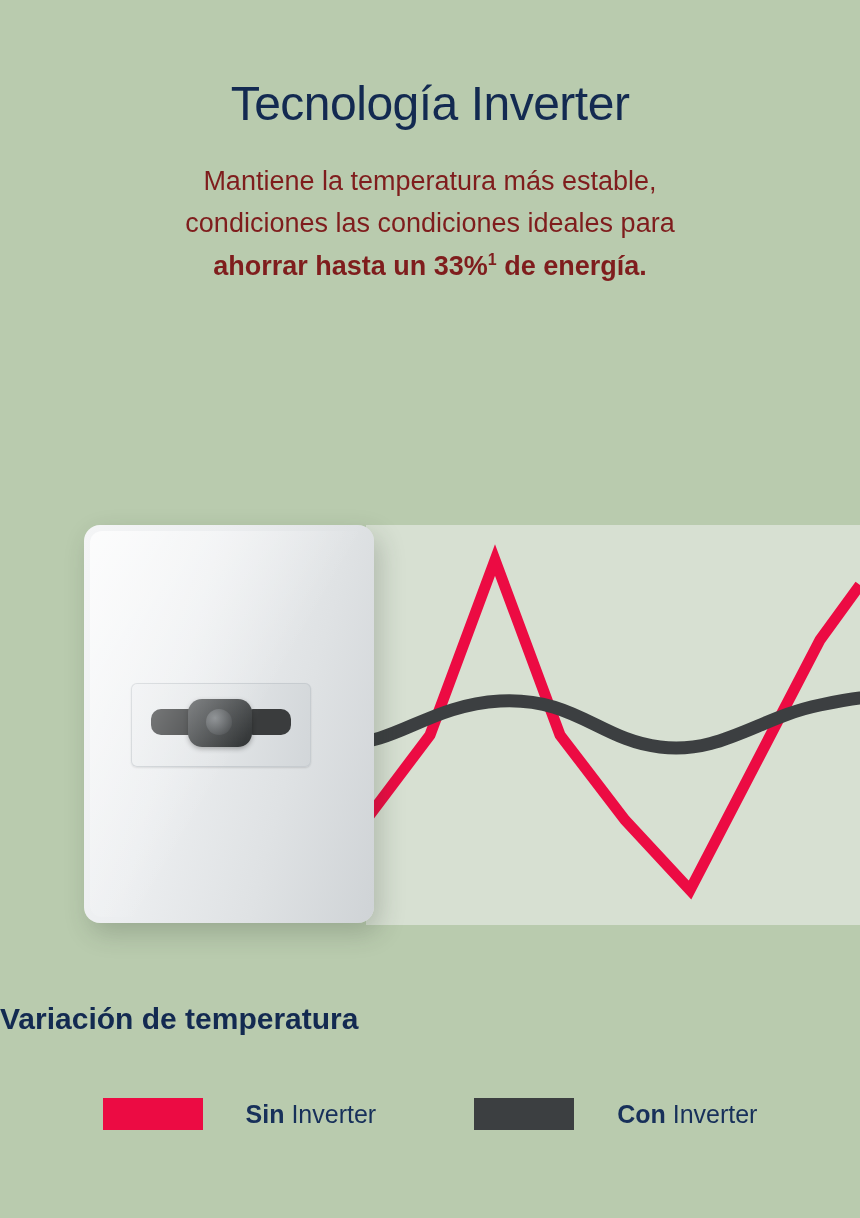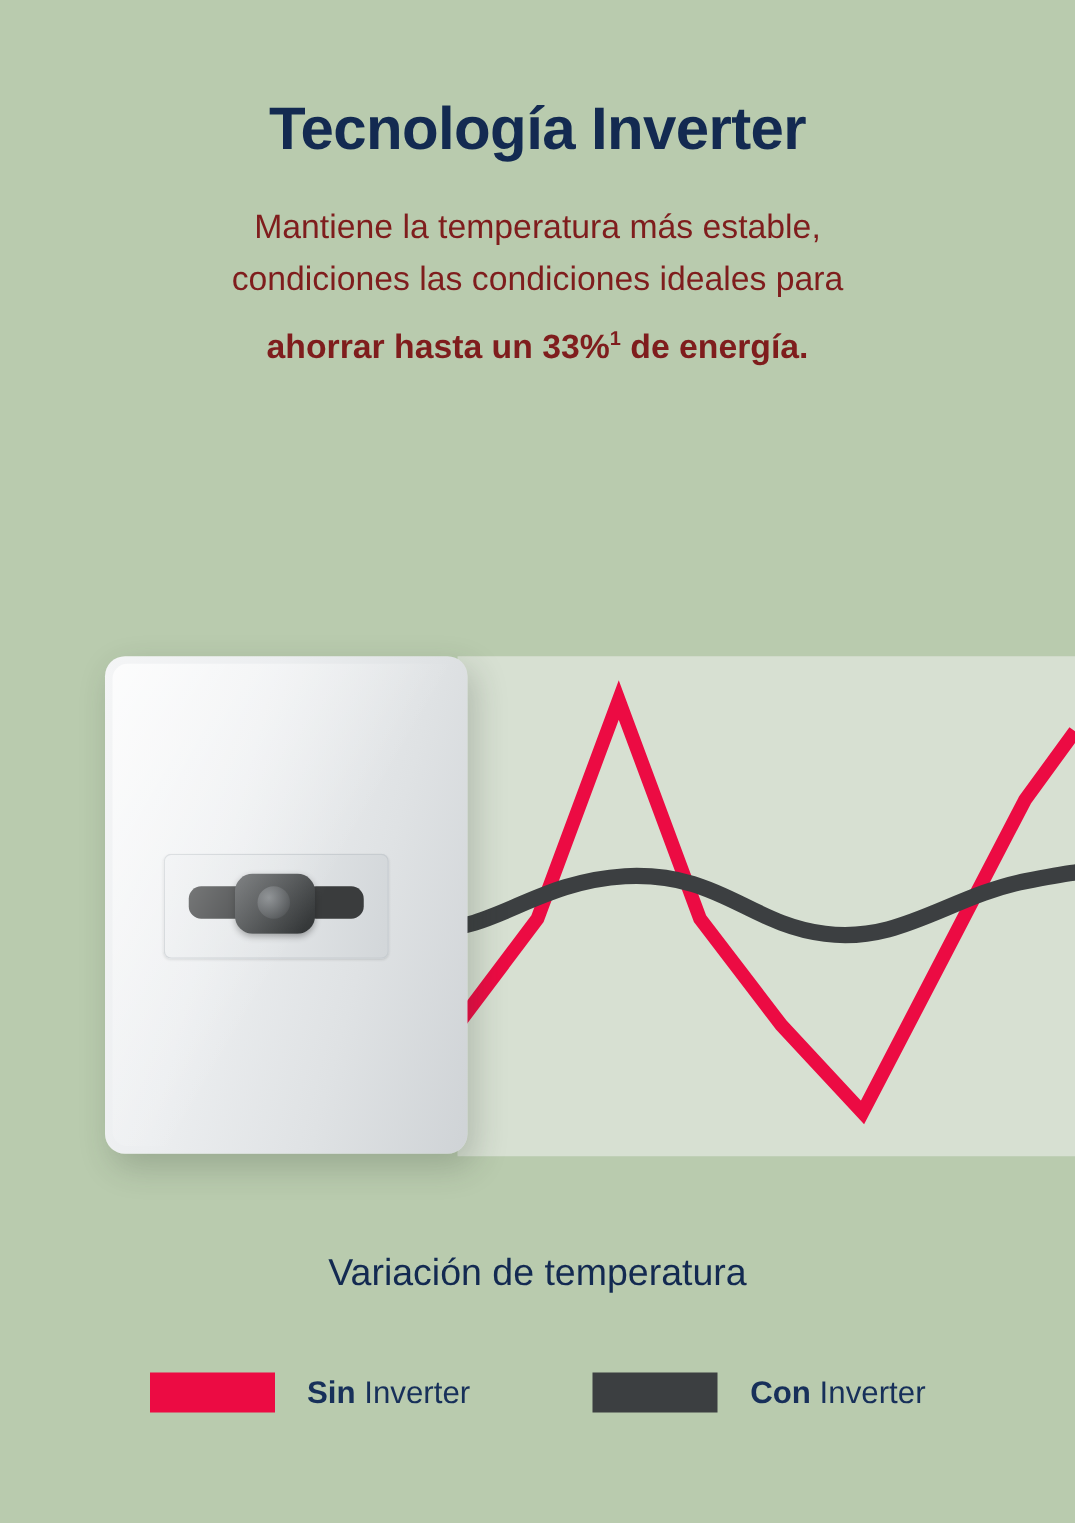--- a/index.html
+++ b/index.html
@@ -26,38 +26,38 @@
   
   .header {
     position: absolute;
     top: 78px;
     left: 0;
     width: 860px;
     text-align: center;
   }
   .title {
     font-size: 48px;
-    font-weight: bold;
+    font-weight: normal;
     letter-spacing: -0.5px;
     color: #132a51;
     line-height: 1.1;
     margin: 0;
   }
   .subtitle {
     margin: 30px auto 0 auto;
     width: 720px;
     font-size: 27px;
     line-height: 1.55;
     color: #7f1d1d;
     font-weight: 400;
   }
   .subtitle .bold-line {
     display: block;
     font-weight: bold;
-    margin-top: 13px;
+    margin-top: 2px;
   }
   .subtitle sup {
     font-size: 16px;
     vertical-align: super;
   }
 
   
   .illustration {
     position: absolute;
     top: 525px;
@@ -140,38 +140,38 @@
     width: 860px;
     height: 400px;
   }
 
   
   .legend-title {
     position: absolute;
     top: 1002px;
     left: 0;
     width: 860px;
-    text-align: center;
+    text-align: left;
     font-size: 30px;
-    font-weight: normal;
+    font-weight: bold;
     color: #132a51;
   }
   .legend {
     position: absolute;
     top: 1098px;
     left: 0;
     width: 860px;
     display: flex;
     justify-content: center;
     gap: 98px;
   }
   .legend-item {
     display: flex;
     align-items: center;
-    gap: 26px;
+    gap: 43px;
   }
   .swatch {
     width: 100px;
     height: 32px;
   }
   .swatch.red { background: #ec0b43; }
   .swatch.dark { background: #3c3f41; }
   .legend-text {
     font-size: 25px;
     color: #17305a;

